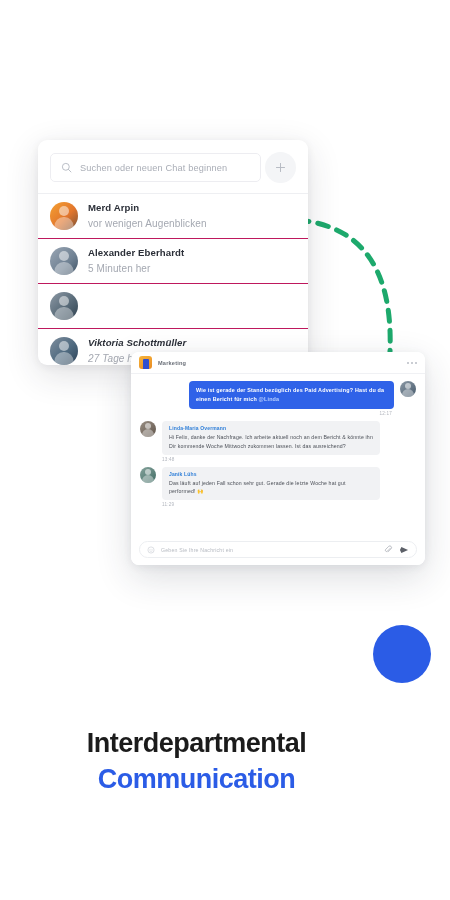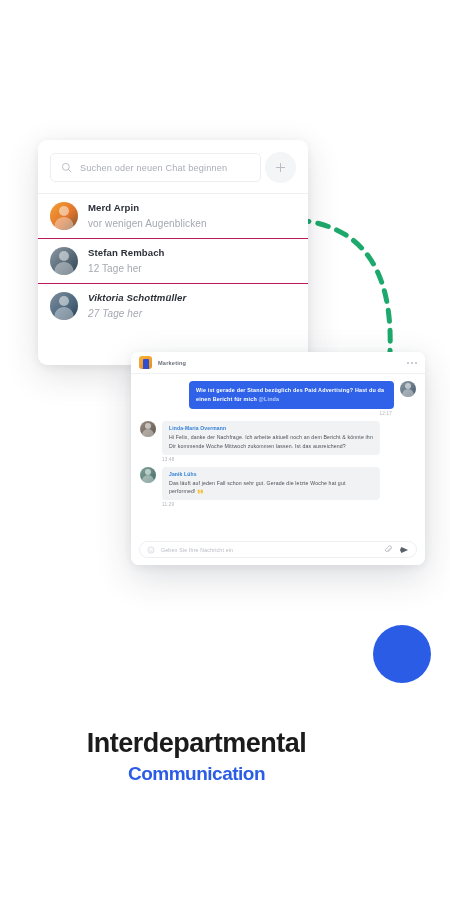--- a/index.html
+++ b/index.html
@@ -151,21 +151,21 @@
 
   
   .headline {
     position: absolute; left: 0; top: 725px; width: 393px; text-align: center;
   }
   .h-line1 {
     font-size: 27px; font-weight: 700; color: #1b1b1b;
     letter-spacing: -.5px; line-height: 1.35;
   }
   .h-line2 {
-    font-size: 19px; font-weight: 700; color: #2b5ce6;
+    font-size: 27px; font-weight: 700; color: #2b5ce6;
     letter-spacing: -.5px; line-height: 1.35;
   }
 </style>
 </head>
 <body>
 
 <div class="stage">
 
   <div class="arc-wrap">
     <svg width="130" height="180" viewBox="0 0 130 180" fill="none">
@@ -194,27 +194,30 @@
     <div class="divider"></div>
 
     <div class="contact">
       <div class="avatar av-a"></div>
       <div class="c-text">
         <div class="c-name">Merd Arpin</div>
         <div class="c-sub">vor wenigen Augenblicken</div>
       </div>
     </div>
 
+    <div class="contact">
+      <div class="avatar av-b"></div>
+      <div class="c-text">
+        <div class="c-name">Alexander Eberhardt</div>
+        <div class="c-sub">5 Minuten her</div>
+      </div>
+    </div>
 
     <div class="contact">
       <div class="avatar av-c"></div>
-      <div class="c-text">
-        <div class="c-name">Stefan Rembach</div>
-        <div class="c-sub">12 Tage her</div>
-      </div>
     </div>
 
     <div class="contact">
       <div class="avatar av-d"></div>
       <div class="c-text">
         <div class="c-name">Viktoria Schottmüller</div>
         <div class="c-sub">27 Tage her</div>
       </div>
     </div>
 

